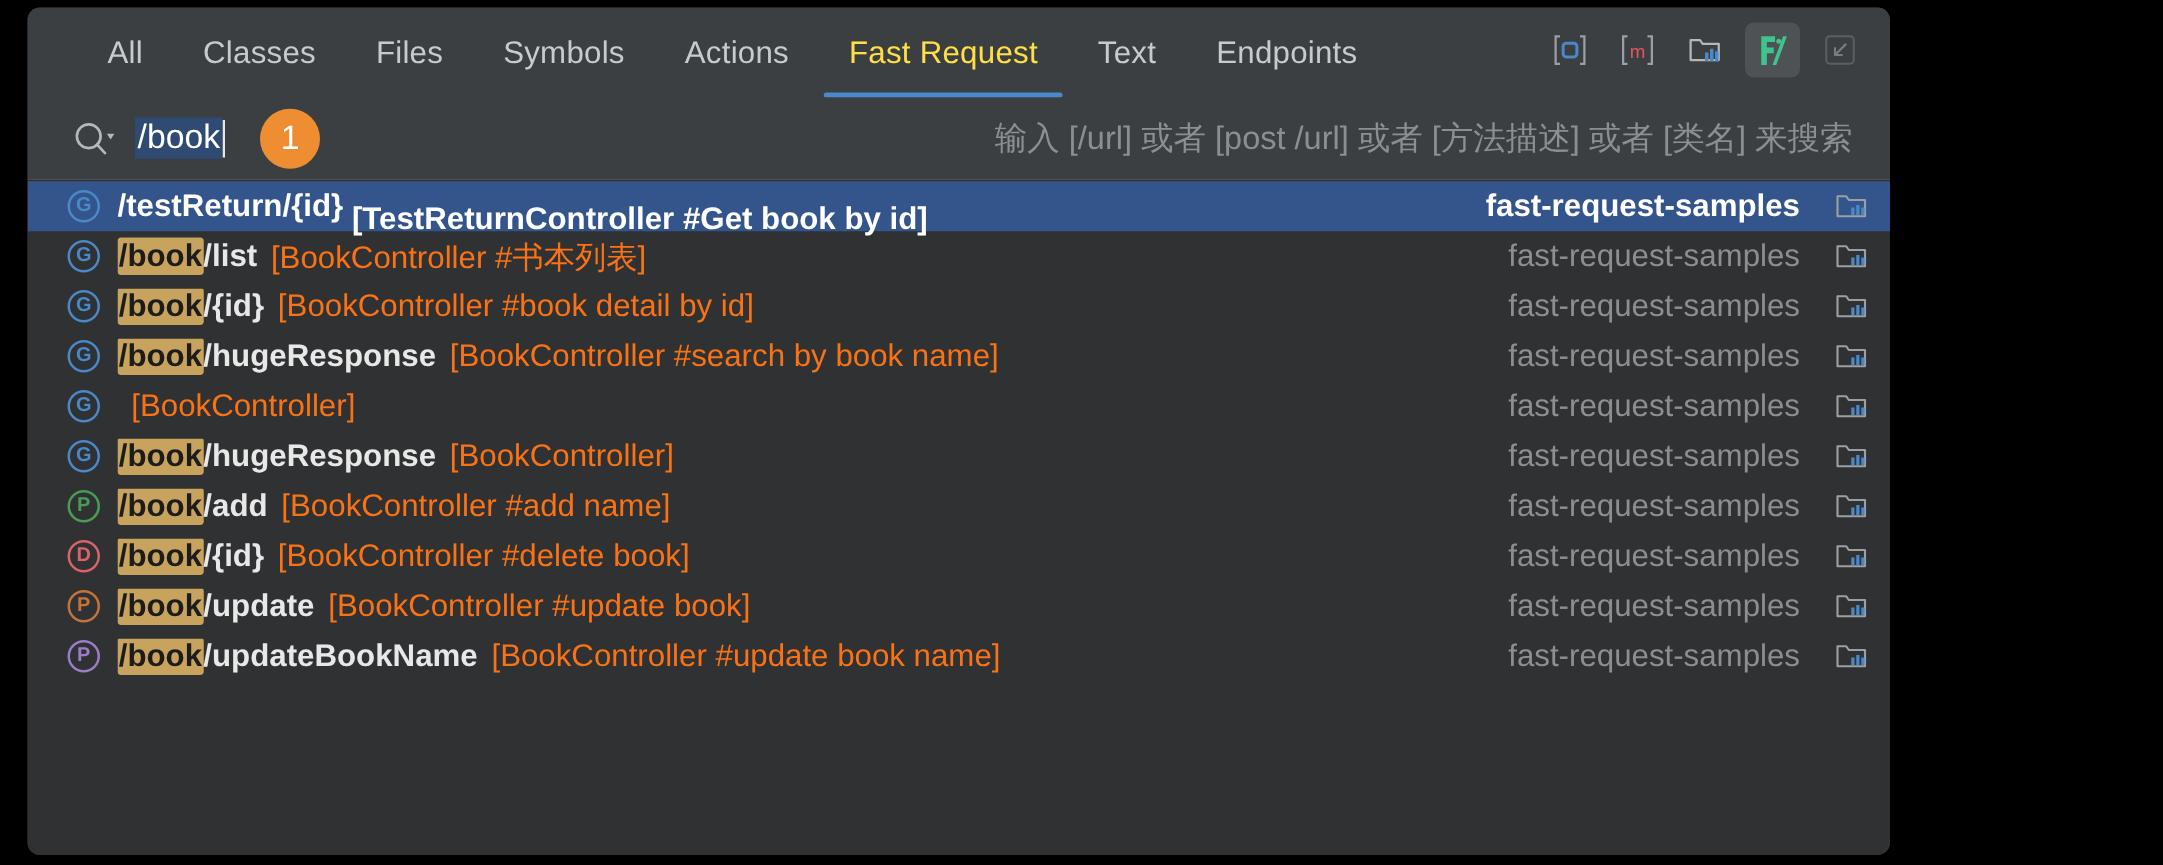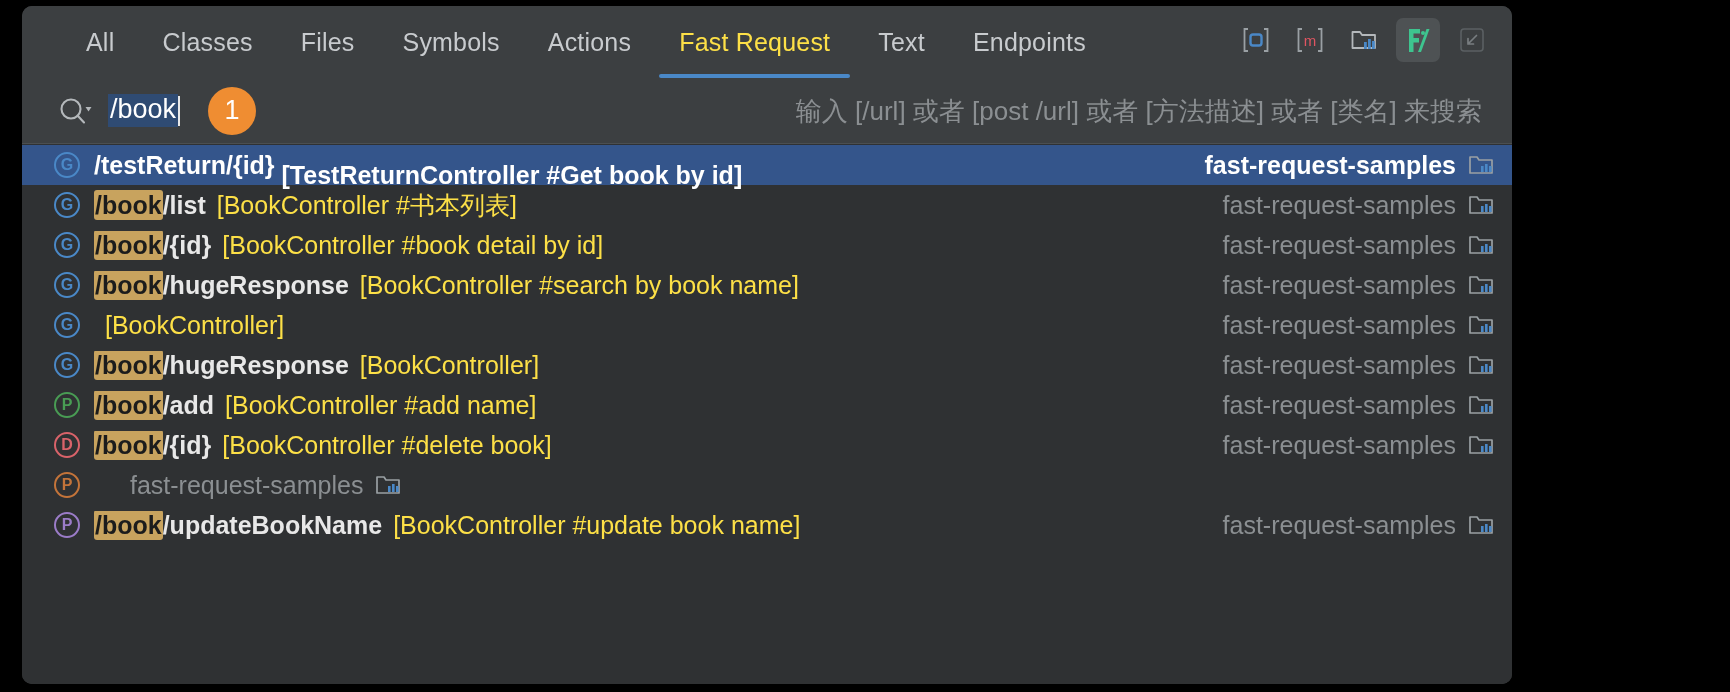--- a/index.html
+++ b/index.html
@@ -199,32 +199,32 @@
   }
   .row.selected .url { color: #ffffff; }
   .url .match {
     background: #c8a35e;
     color: #1c1c1c;
     border-radius: 3px;
     padding: 1px 1px;
   }
   .desc {
     font-size: 25px;
-    color: #fde047;
+    color: #f97316;
     margin-left: 11px;
     white-space: pre;
   }
   .row.selected .desc { color: #ffffff; font-weight: bold; margin-left: 0; margin-top: 20px; }
 
   .row-right {
     display: flex;
     align-items: center;
     flex: 0 0 auto;
-    gap: 12px;
-    margin-left: 36px;
+    gap: 28px;
+    margin-left: 20px;
   }
   .module-name {
     font-size: 25px;
     color: #8b8f92;
     white-space: nowrap;
   }
   .row.selected .module-name { color: #ffffff; font-weight: bold; }
   .module-icon {
     width: 26px;
     height: 24px;
@@ -458,20 +458,24 @@
               <path d="M2 4 L9 4 L11 7 L24 7 L24 20 L2 20 Z" fill="none" stroke="#9aa0a4" stroke-width="1.7" stroke-linejoin="round"></path>
               <rect x="13" y="13" width="2.6" height="6" fill="#4a88c7"></rect>
               <rect x="17" y="11" width="2.6" height="8" fill="#4a88c7"></rect>
               <rect x="21" y="13" width="2.6" height="6" fill="#4a88c7"></rect>
             </svg>
           </span>
         </div>
       </div>
       <div class="row">
         <span class="method-badge" style="color: rgb(196, 116, 58);">P</span>
+        <div class="row-main">
+          <span class="url"><span class="match">/book</span><span>/update</span></span>
+          <span class="desc">[BookController #update book]</span>
+        </div>
         <div class="row-right">
           <span class="module-name">fast-request-samples</span>
           <span class="module-icon">
             <svg width="26" height="24" viewBox="0 0 26 24">
               <path d="M2 4 L9 4 L11 7 L24 7 L24 20 L2 20 Z" fill="none" stroke="#9aa0a4" stroke-width="1.7" stroke-linejoin="round"></path>
               <rect x="13" y="13" width="2.6" height="6" fill="#4a88c7"></rect>
               <rect x="17" y="11" width="2.6" height="8" fill="#4a88c7"></rect>
               <rect x="21" y="13" width="2.6" height="6" fill="#4a88c7"></rect>
             </svg>
           </span>

